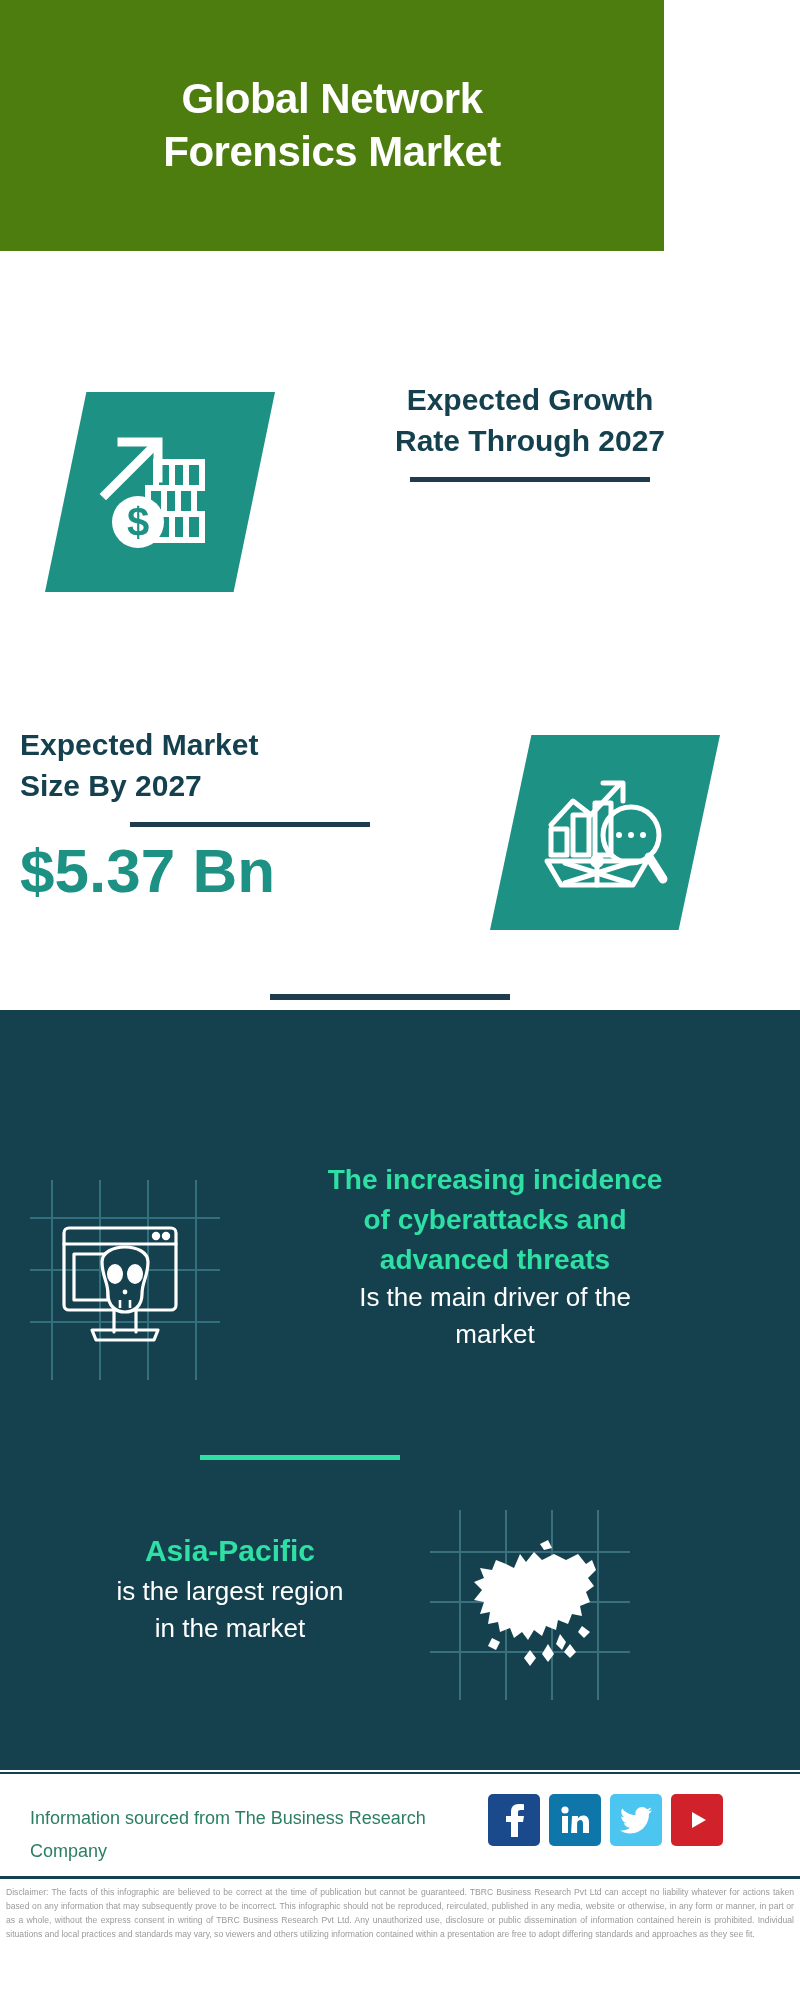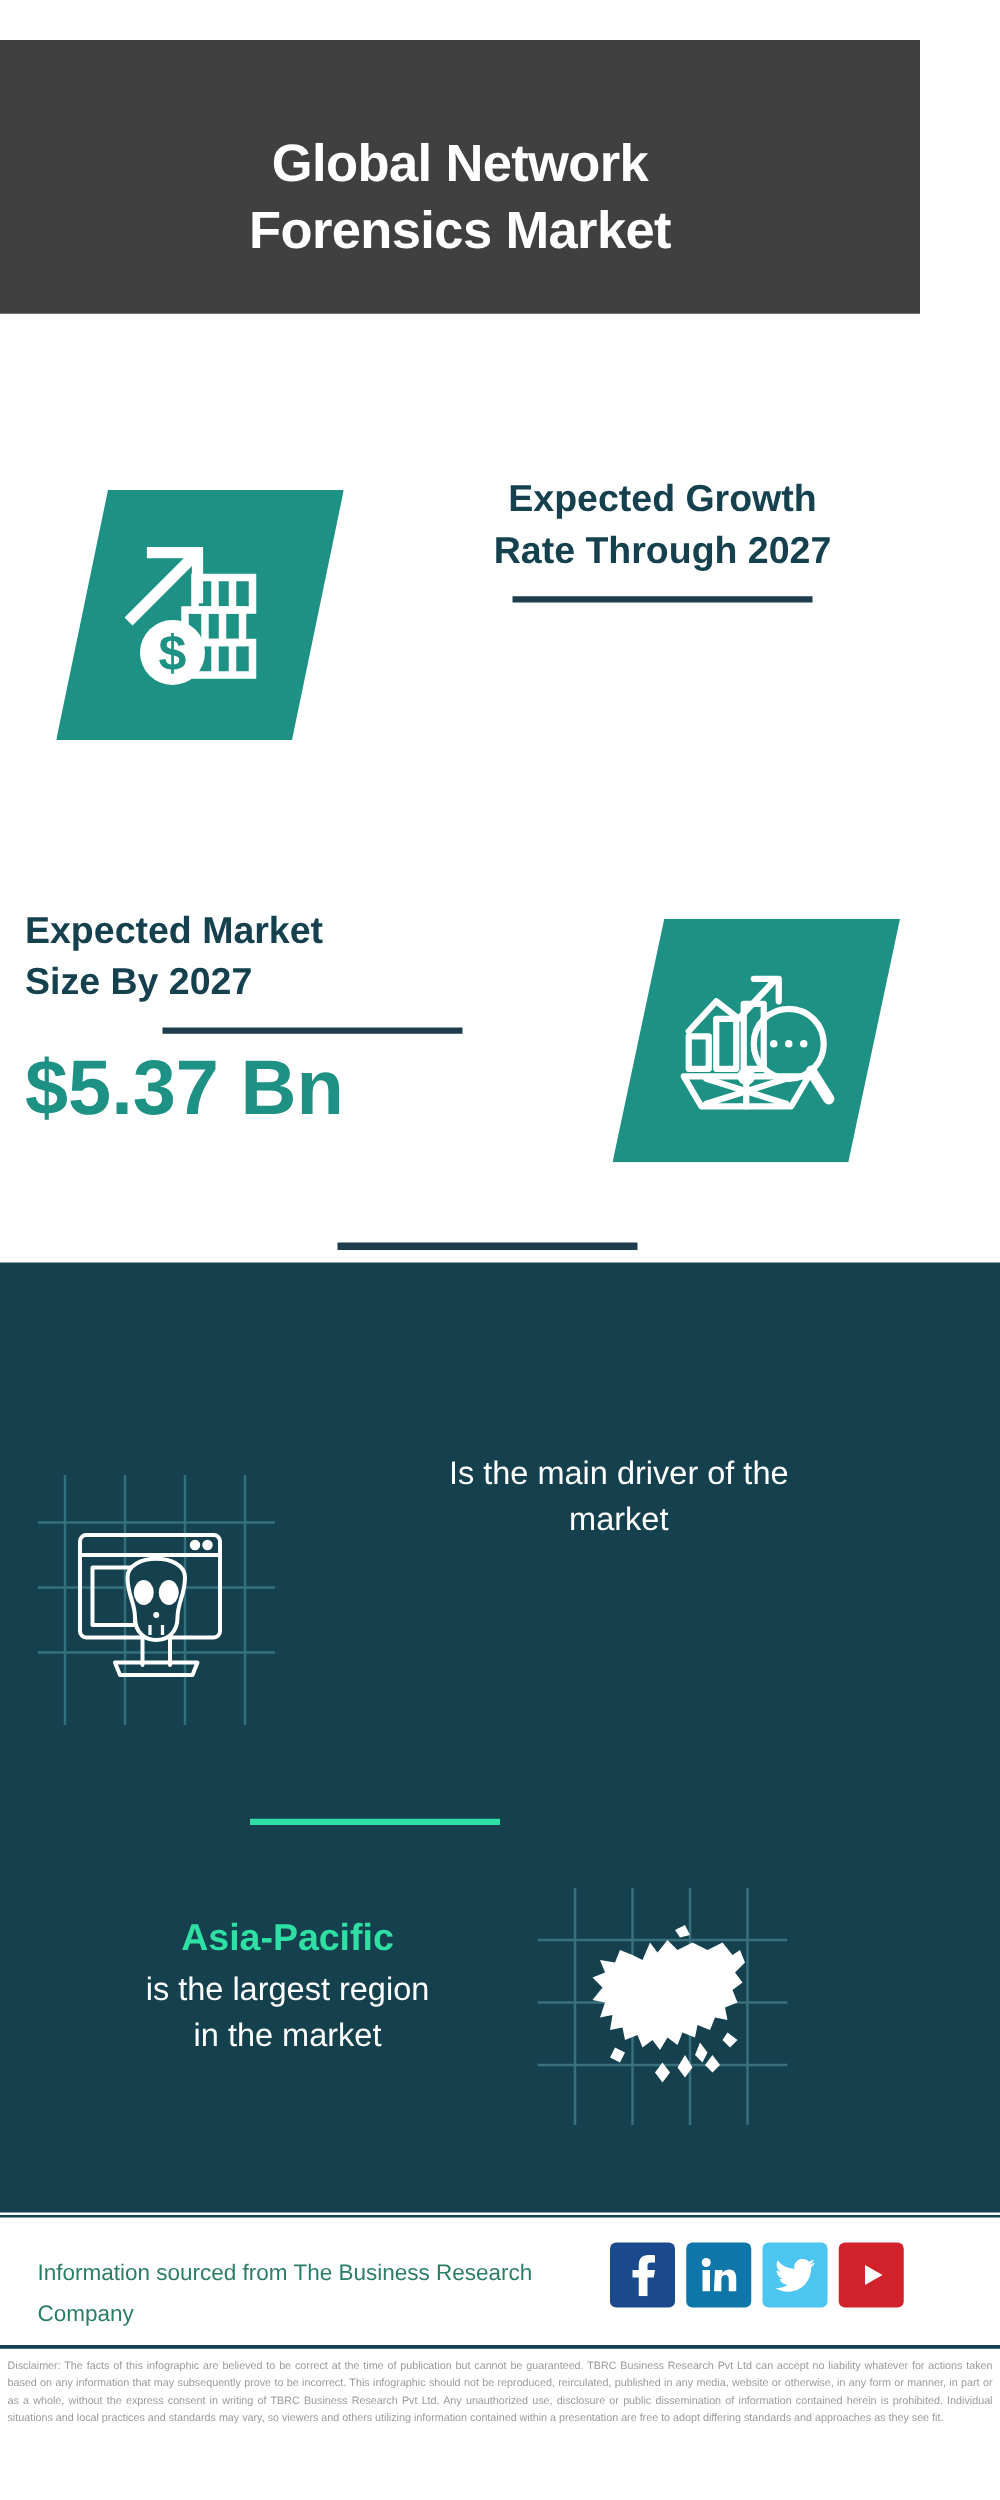--- a/index.html
+++ b/index.html
@@ -6,23 +6,23 @@
   html,body { background:#ffffff; }
   body {
     width:800px; height:2000px;
     font-family:"Liberation Sans", sans-serif;
     position:relative; overflow:hidden;
     background:#ffffff;
   }
 
   
   .header {
-    position:absolute; left:0; top:0; width:736px; height:251px;
-    background:#404040;
-    display:flex; align-items:center; justify-content:center;margin-top:32px;
+    position:absolute; left:0; top:0; width:664px; height:251px;
+    background:#4d7c0f;
+    display:flex; align-items:center; justify-content:center;
   }
   .header-title {
     color:#ffffff; font-size:42px; font-weight:bold; line-height:1.25;
     text-align:center; letter-spacing:-0.5px; width:620px;
   }
 
   
   .white-zone {
     position:absolute; left:0; top:251px; width:800px; height:661px;
     background:#ffffff;
@@ -253,20 +253,25 @@
           <circle cx="95" cy="112" r="2.4"></circle>
         </g>
         <g stroke="#ffffff" stroke-width="2.6" fill="none">
           <line x1="90" y1="120" x2="90" y2="128"></line>
           <line x1="100" y1="120" x2="100" y2="128"></line>
         </g>
       </svg>
     </div>
 
     <div class="driver-text">
+      <div class="headline-green">
+        <div>The increasing incidence</div>
+        <div>of cyberattacks and</div>
+        <div>advanced threats</div>
+      </div>
       <div class="subline-white">
         <div>Is the main driver of the</div>
         <div>market</div>
       </div>
     </div>
   </div>
 
   <div class="divider-green"></div>
 
   <div class="region-row">

